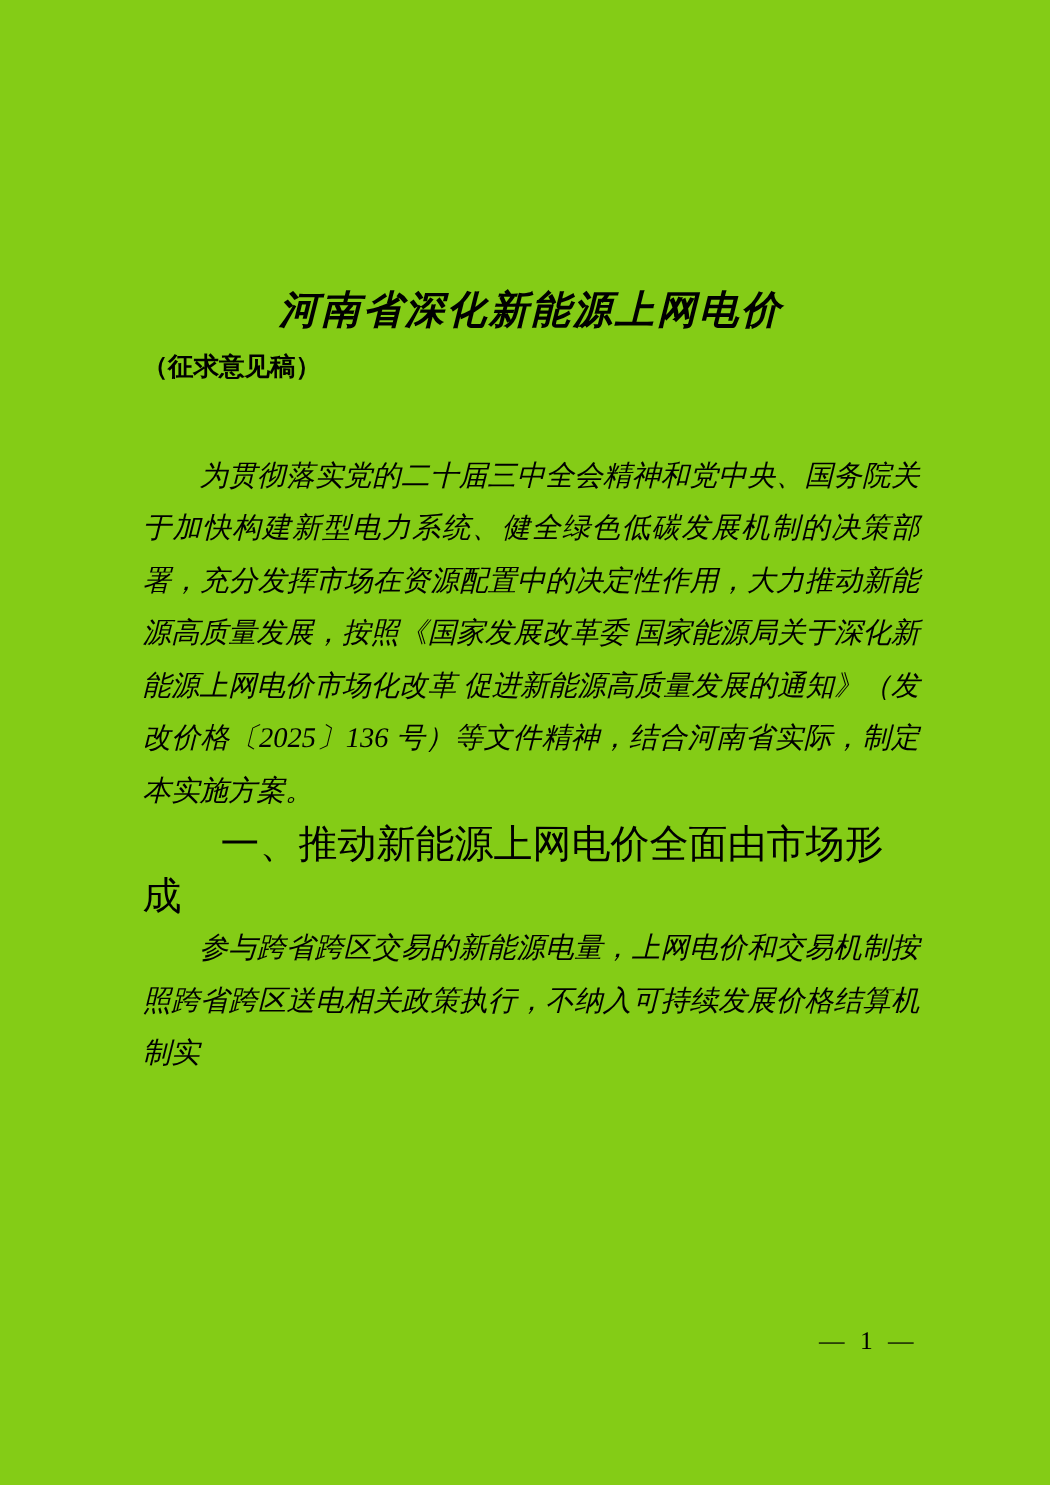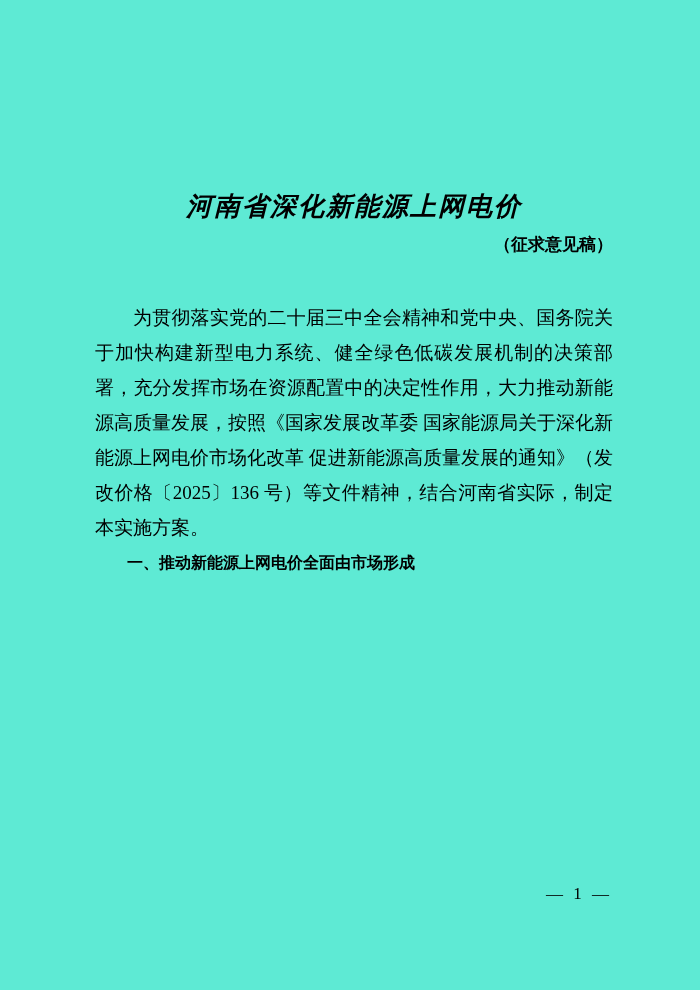--- a/index.html
+++ b/index.html
@@ -4,21 +4,21 @@
 <style>
   html, body {
     margin: 0;
     padding: 0;
     background: #ffffff;
   }
   .page {
     position: relative;
     width: 700px;
     height: 990px;
-    background: #5eead4;
+    background: #84cc16;
     overflow: hidden;
     color: #000000;
   }
   .content {
     position: absolute;
     left: 95px;
     top: 188px;
     width: 518px;
   }
   .title {
@@ -27,45 +27,46 @@
     font-family: "Liberation Serif", "DejaVu Serif", serif;
     font-style: italic;
     font-weight: 700;
     font-size: 26px;
     line-height: 38px;
     letter-spacing: 2px;
     color: #000000;
   }
   .subtitle {
     margin: 4px 0 0 0;
-    text-align: right;
+    text-align: left;
     font-family: "Liberation Serif", "DejaVu Serif", serif;
     font-weight: 700;
     font-size: 17px;
     line-height: 30px;
     color: #000000;
   }
   .body-para {
     margin: 0;
     font-family: "Liberation Serif", "DejaVu Serif", serif;
     font-size: 19px;
     line-height: 35px;
     text-align: justify;
     text-justify: inter-ideograph;
     text-indent: 2em;
     color: #000000;
+    font-style: italic;
   }
   .first-para {
     margin-top: 40px;
   }
   .section-heading {
     margin: 0;
     font-family: "Liberation Sans", "DejaVu Sans", sans-serif;
-    font-weight: 700;
-    font-size: 16px;
+    font-weight: 400;
+    font-size: 26px;
     line-height: 35px;
     text-indent: 2em;
     color: #000000;
   }
   .page-number {
     position: absolute;
     right: 88px;
     top: 882px;
     font-family: "Liberation Serif", "DejaVu Serif", serif;
     font-size: 17px;
@@ -76,15 +77,16 @@
 </style>
 </head>
 <body>
 
 <div class="page">
   <div class="content">
     <h1 class="title">河南省深化新能源上网电价</h1>
     <div class="subtitle">（征求意见稿）</div>
     <p class="body-para first-para">为贯彻落实党的二十届三中全会精神和党中央、国务院关于加快构建新型电力系统、健全绿色低碳发展机制的决策部署，充分发挥市场在资源配置中的决定性作用，大力推动新能源高质量发展，按照《国家发展改革委 国家能源局关于深化新能源上网电价市场化改革 促进新能源高质量发展的通知》（发改价格〔2025〕136 号）等文件精神，结合河南省实际，制定本实施方案。</p>
     <h2 class="section-heading">一、推动新能源上网电价全面由市场形成</h2>
+    <p class="body-para">参与跨省跨区交易的新能源电量，上网电价和交易机制按照跨省跨区送电相关政策执行，不纳入可持续发展价格结算机制实</p>
   </div>
   <div class="page-number">— 1 —</div>
 </div>
 
 </body></html>

